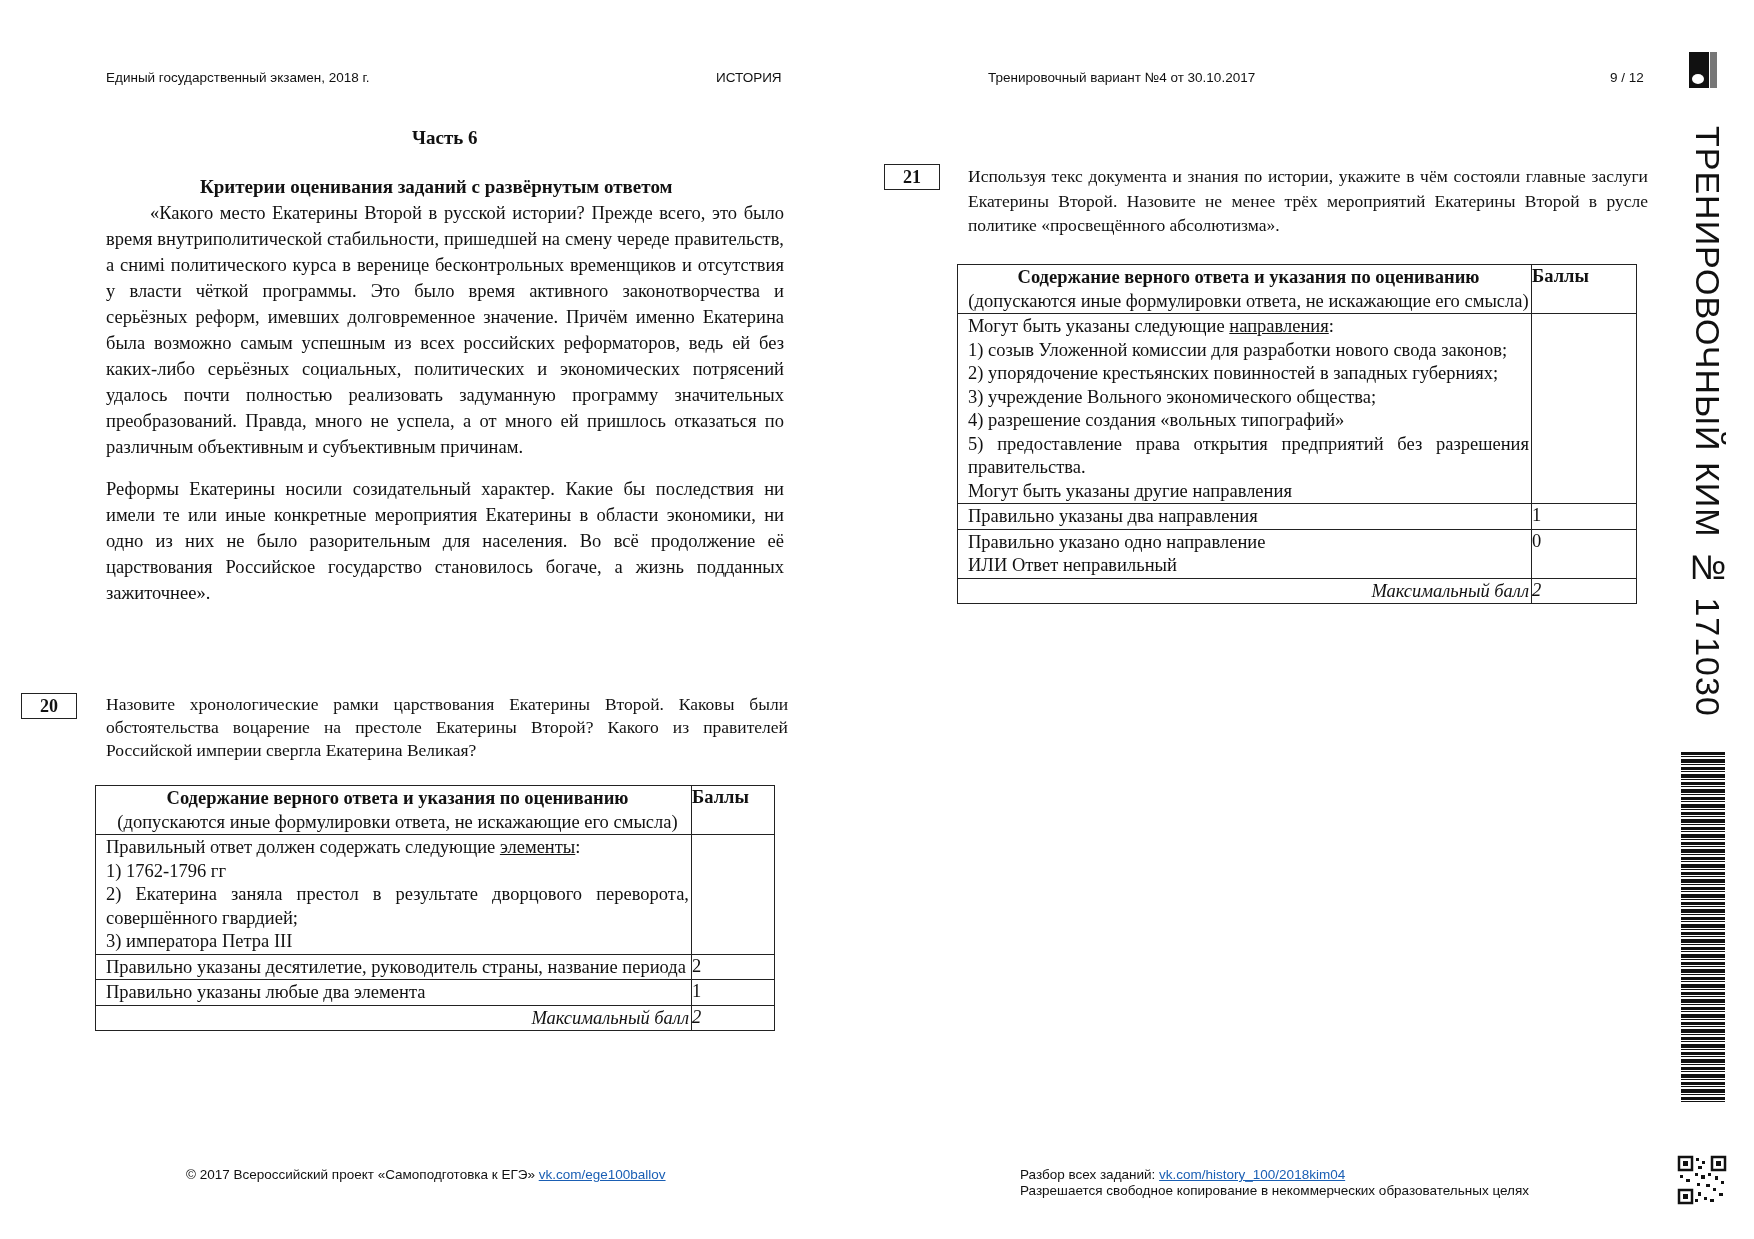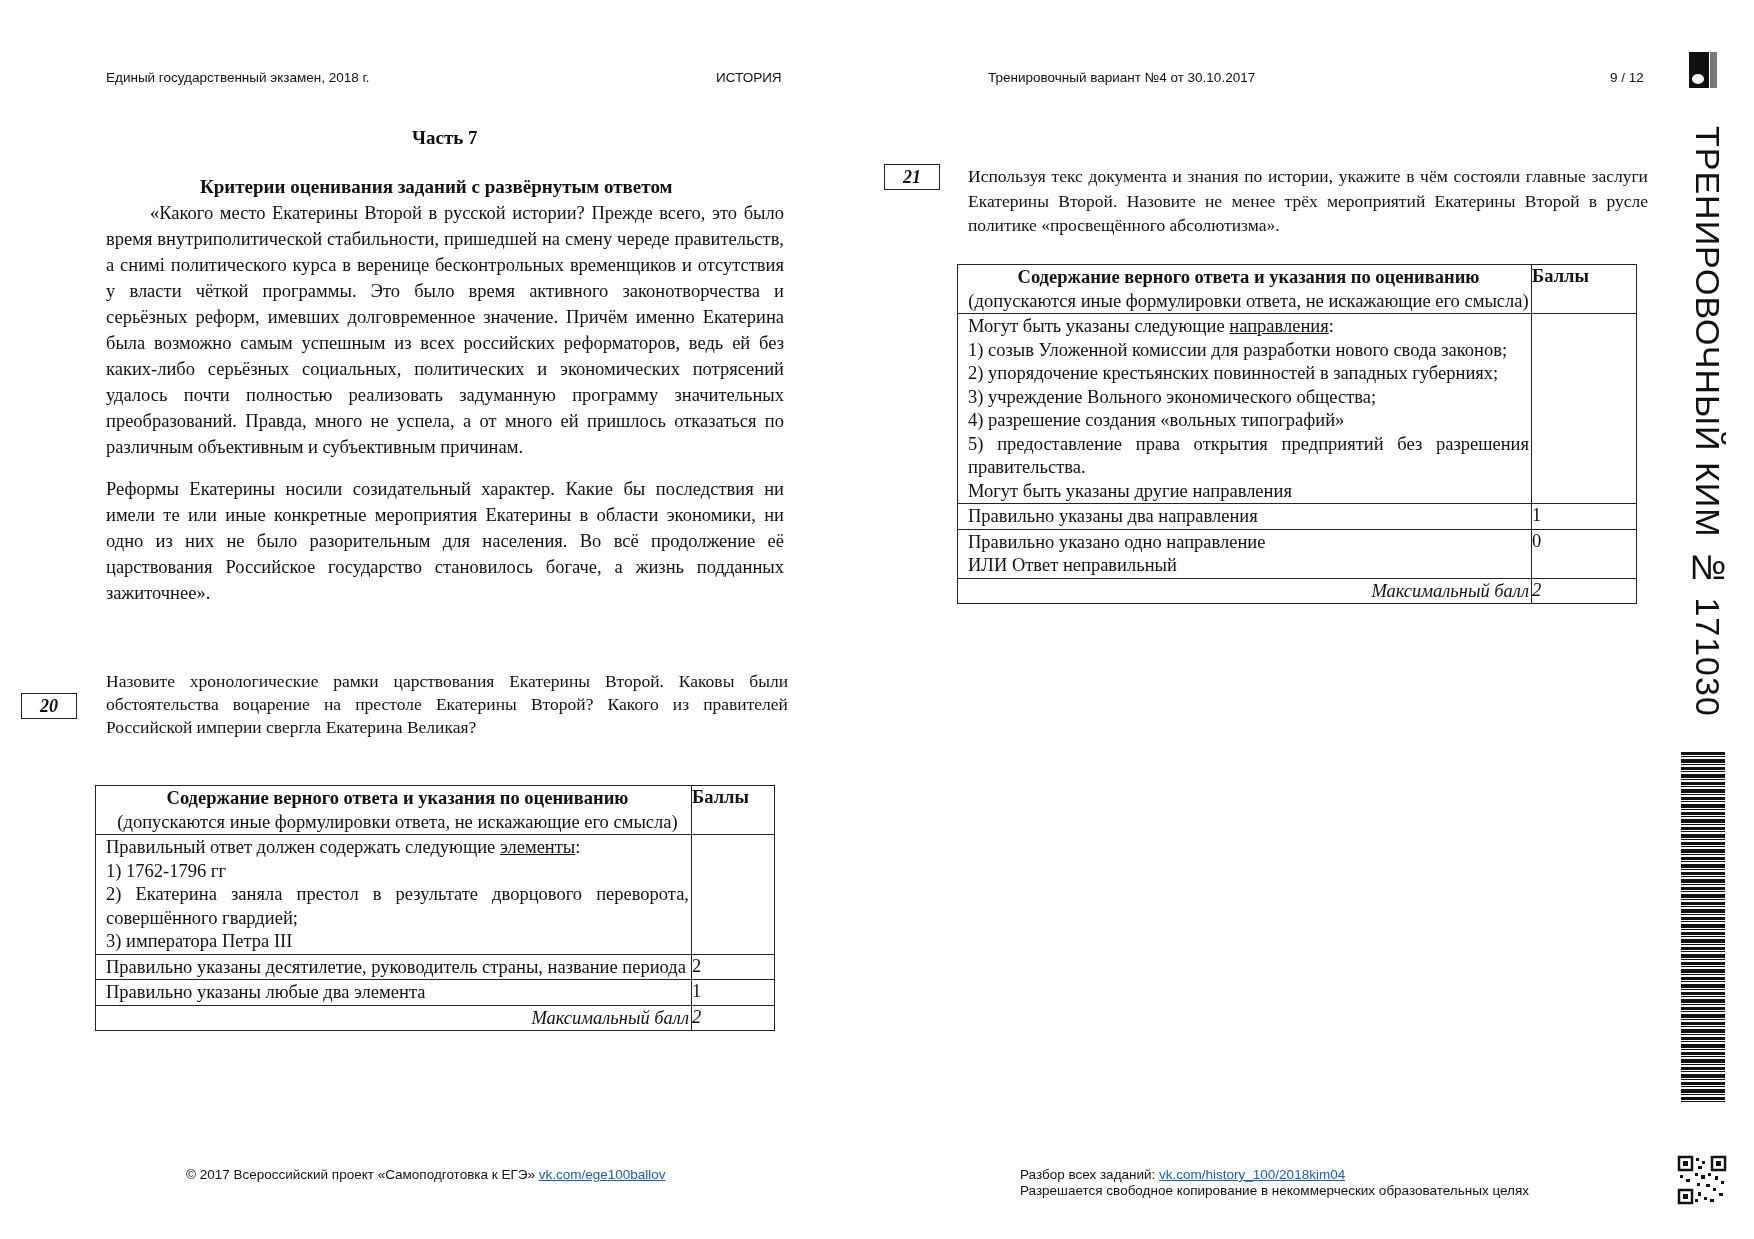--- a/index.html
+++ b/index.html
@@ -4,21 +4,21 @@
 <style>
   html, body { margin:0; padding:0; background:#ffffff; }
   body { width:1754px; height:1239px; position:relative; overflow:hidden; color:#111; }
   .sans { font-family: "Liberation Sans", sans-serif; }
   .serif { font-family: "Liberation Serif", serif; }
   .abs { position:absolute; }
   .hdr { font-size:13.5px; top:70px; }
   .justify { text-align:justify; }
   .para { font-size:18.5px; line-height:26px; }
   .para p { margin:0; text-indent:0; }
-  .taskbox { border:1.5px solid #222; font-weight:bold; font-size:18px; text-align:center; width:54px; height:24px; line-height:24px;font-style:italic; }
+  .taskbox { border:1.5px solid #222; font-weight:bold; font-size:18px; text-align:center; width:54px; height:24px; line-height:24px; }
   table.crit { border-collapse:collapse; font-size:18.5px; line-height:23.5px; }
   table.crit td { border:1px solid #222; vertical-align:top; padding:1px 2px 0 10px; }
   table.crit td.pts { text-align:left; width:82px; padding:0; }
   table.crit .hcell { text-align:center; }
   table.crit .hcell b { font-weight:bold; }
   .ul { text-decoration:underline; }
   .italic { font-style:italic; }
   .right { text-align:right; }
   .link { color:#1a5fb4; text-decoration:underline; }
   .footer { font-size:13.5px; }
@@ -26,30 +26,30 @@
   .barcode { background: repeating-linear-gradient(180deg,#111 0 3px,#fff 3px 4px,#111 4px 5px,#fff 5px 7px,#111 7px 11px,#fff 11px 12px,#111 12px 13px,#fff 13px 15px); }
 </style>
 </head>
 <body>
 
 <div class="abs sans hdr" style="left:106px;">Единый государственный экзамен, 2018 г.</div>
 <div class="abs sans hdr" style="left:716px;">ИСТОРИЯ</div>
 <div class="abs sans hdr" style="left:968px;margin-left:20px;">Тренировочный вариант №4 от 30.10.2017</div>
 <div class="abs sans hdr" style="left:1610px;">9 / 12</div>
 
-<div class="abs serif" style="left:412px; top:127px; font-size:19px; font-weight:bold;">Часть 7</div>
+<div class="abs serif" style="left:412px; top:127px; font-size:19px; font-weight:bold;">Часть 6</div>
 <div class="abs serif" style="left:200px; top:176px; font-size:19px; font-weight:bold;">Критерии оценивания заданий с развёрнутым ответом</div>
 
 <div class="abs serif para justify" style="left:106px; top:200px; width:678px;">
   <p style="text-indent:44px;">«Какого место Екатерины Второй в русской истории? Прежде всего, это было время внутриполитической стабильности, пришедшей на смену череде правительств, а снимi политического курса в веренице бесконтрольных временщиков и отсутствия у власти чёткой программы. Это было время активного законотворчества и серьёзных реформ, имевших долговременное значение. Причём именно Екатерина была возможно самым успешным из всех российских реформаторов, ведь ей без каких-либо серьёзных социальных, политических и экономических потрясений удалось почти полностью реализовать задуманную программу значительных преобразований. Правда, много не успела, а от много ей пришлось отказаться по различным объективным и субъективным причинам.</p>
   <p style="margin-top:16px;">Реформы Екатерины носили созидательный характер. Какие бы последствия ни имели те или иные конкретные мероприятия Екатерины в области экономики, ни одно из них не было разорительным для населения. Во всё продолжение её царствования Российское государство становилось богаче, а жизнь подданных зажиточнее».</p>
 </div>
 
 <div class="abs serif taskbox" style="left:21px; top:693px;">20</div>
-<div class="abs serif justify" style="left:106px; top:670px; width:682px; font-size:17.5px; line-height:23px;">Назовите хронологические рамки царствования Екатерины Второй. Каковы были обстоятельства воцарение на престоле Екатерины Второй? Какого из правителей Российской империи свергла Екатерина Великая?</div>
+<div class="abs serif justify" style="left:106px; top:693px; width:682px; font-size:17.5px; line-height:23px;">Назовите хронологические рамки царствования Екатерины Второй. Каковы были обстоятельства воцарение на престоле Екатерины Второй? Какого из правителей Российской империи свергла Екатерина Великая?</div>
 
 <table class="abs crit serif" style="left:95px; top:785px; width:680px;">
   <tbody>
       <tr>
     <td class="hcell">
       <b>Содержание верного ответа и указания по оцениванию</b><br>
       <span>(допускаются иные формулировки ответа, не искажающие его смысла)</span>
     </td>
     <td class="pts" style="font-weight:bold;">Баллы</td>
   </tr>

